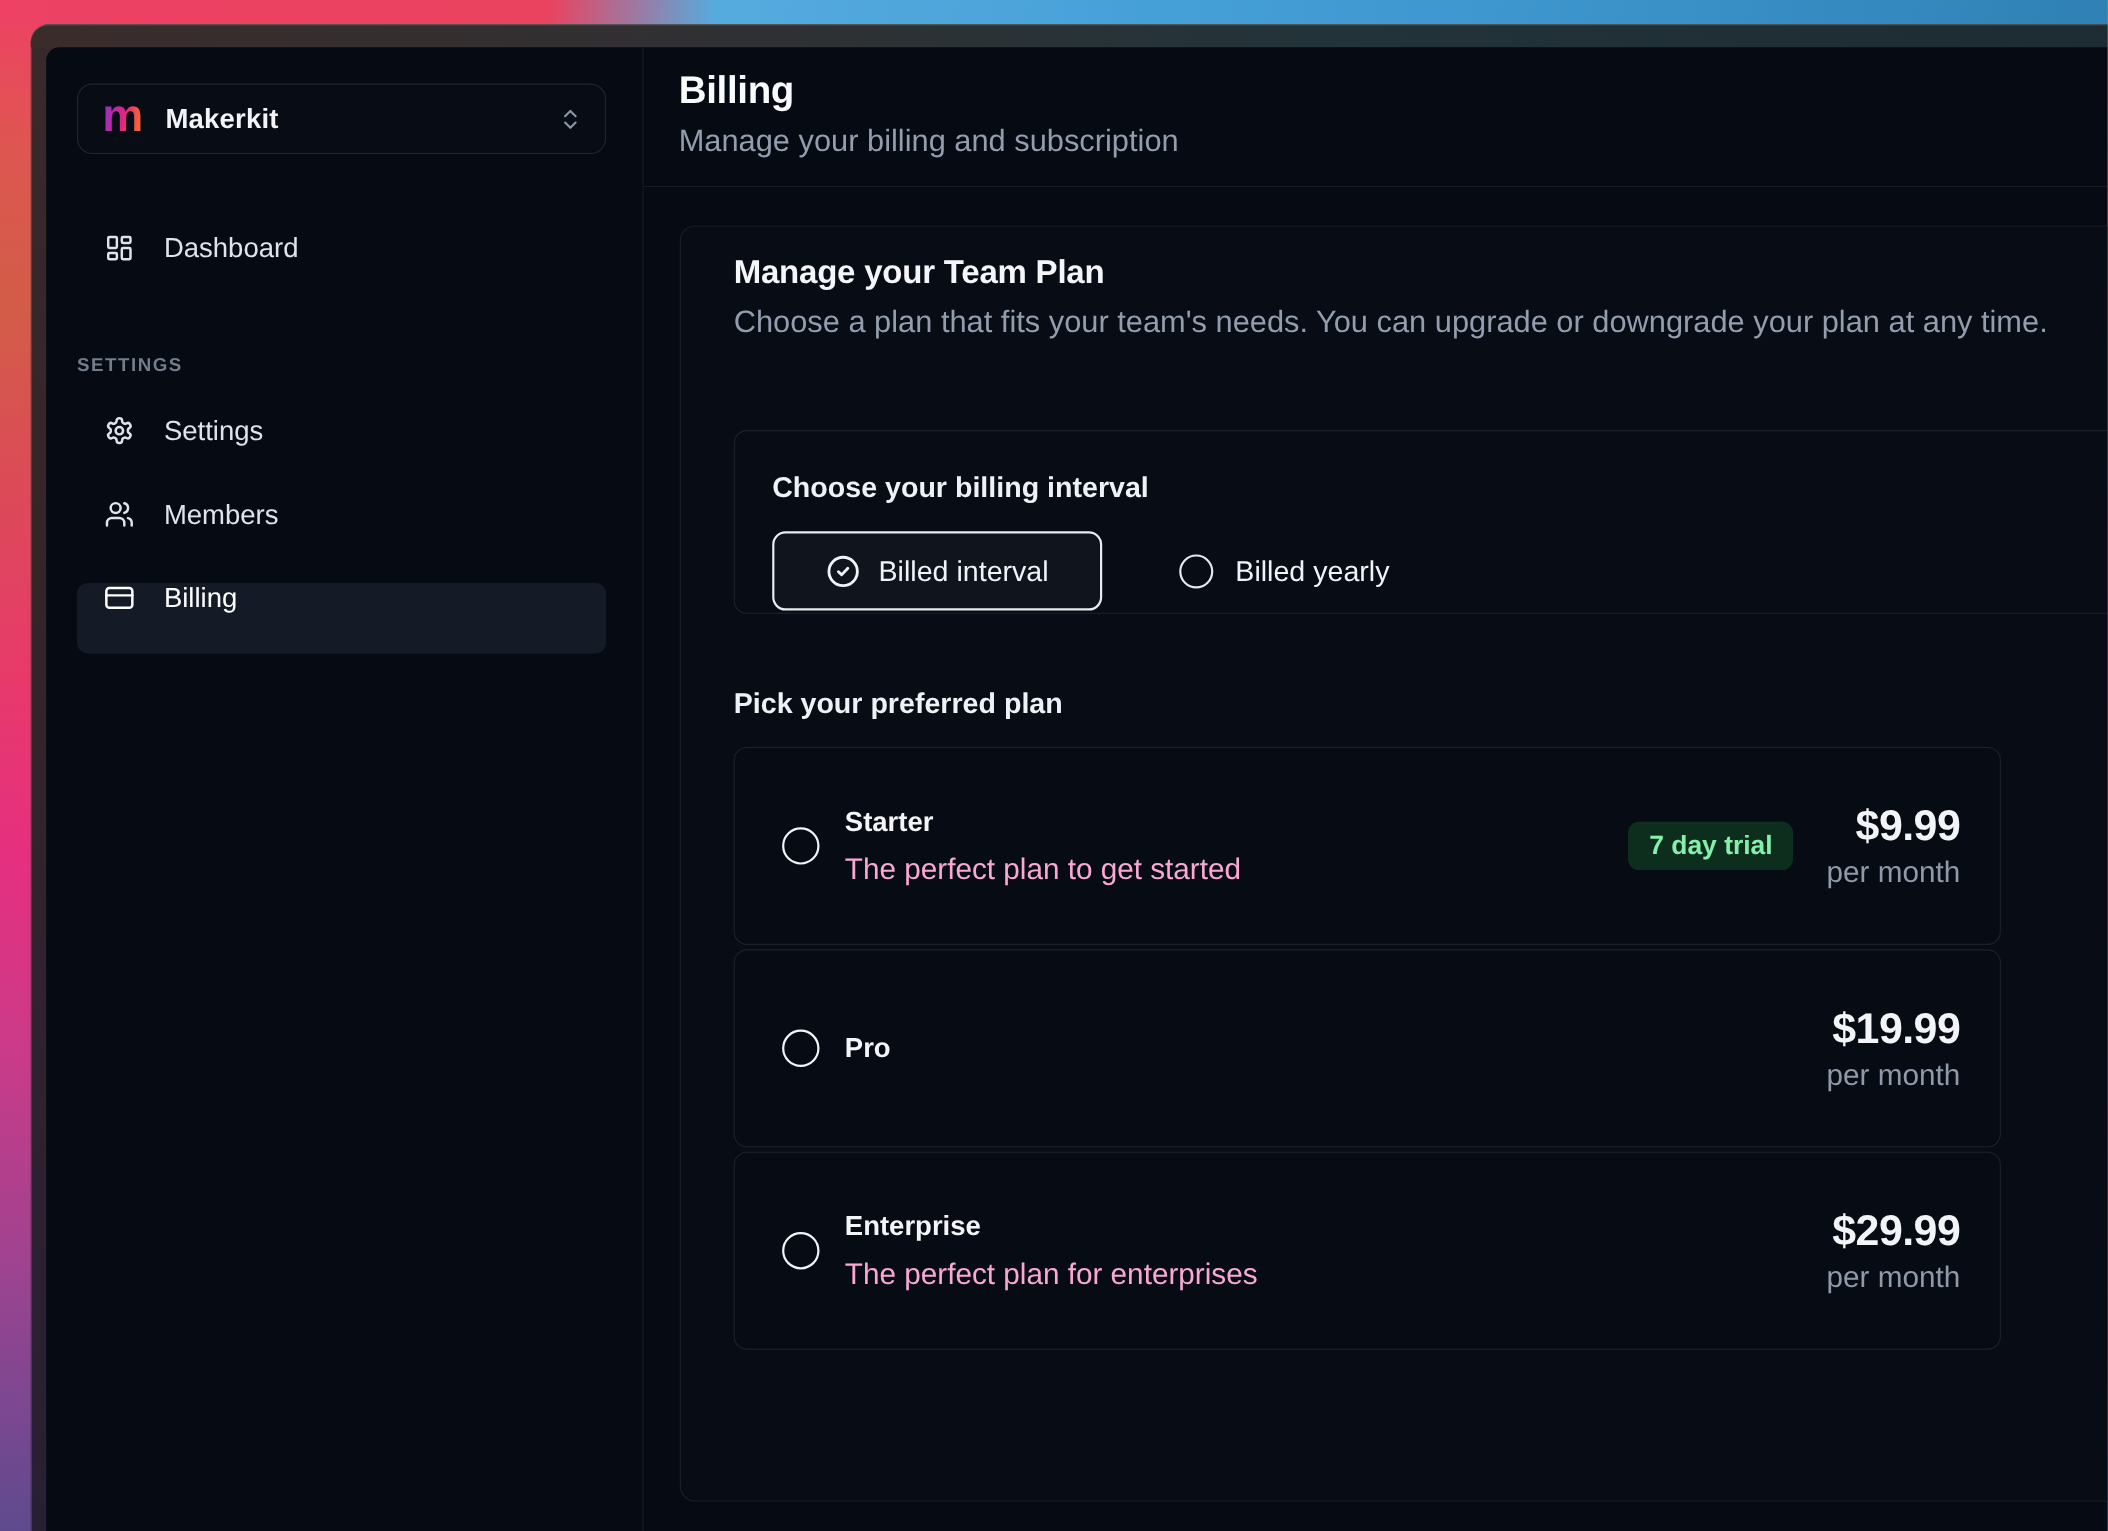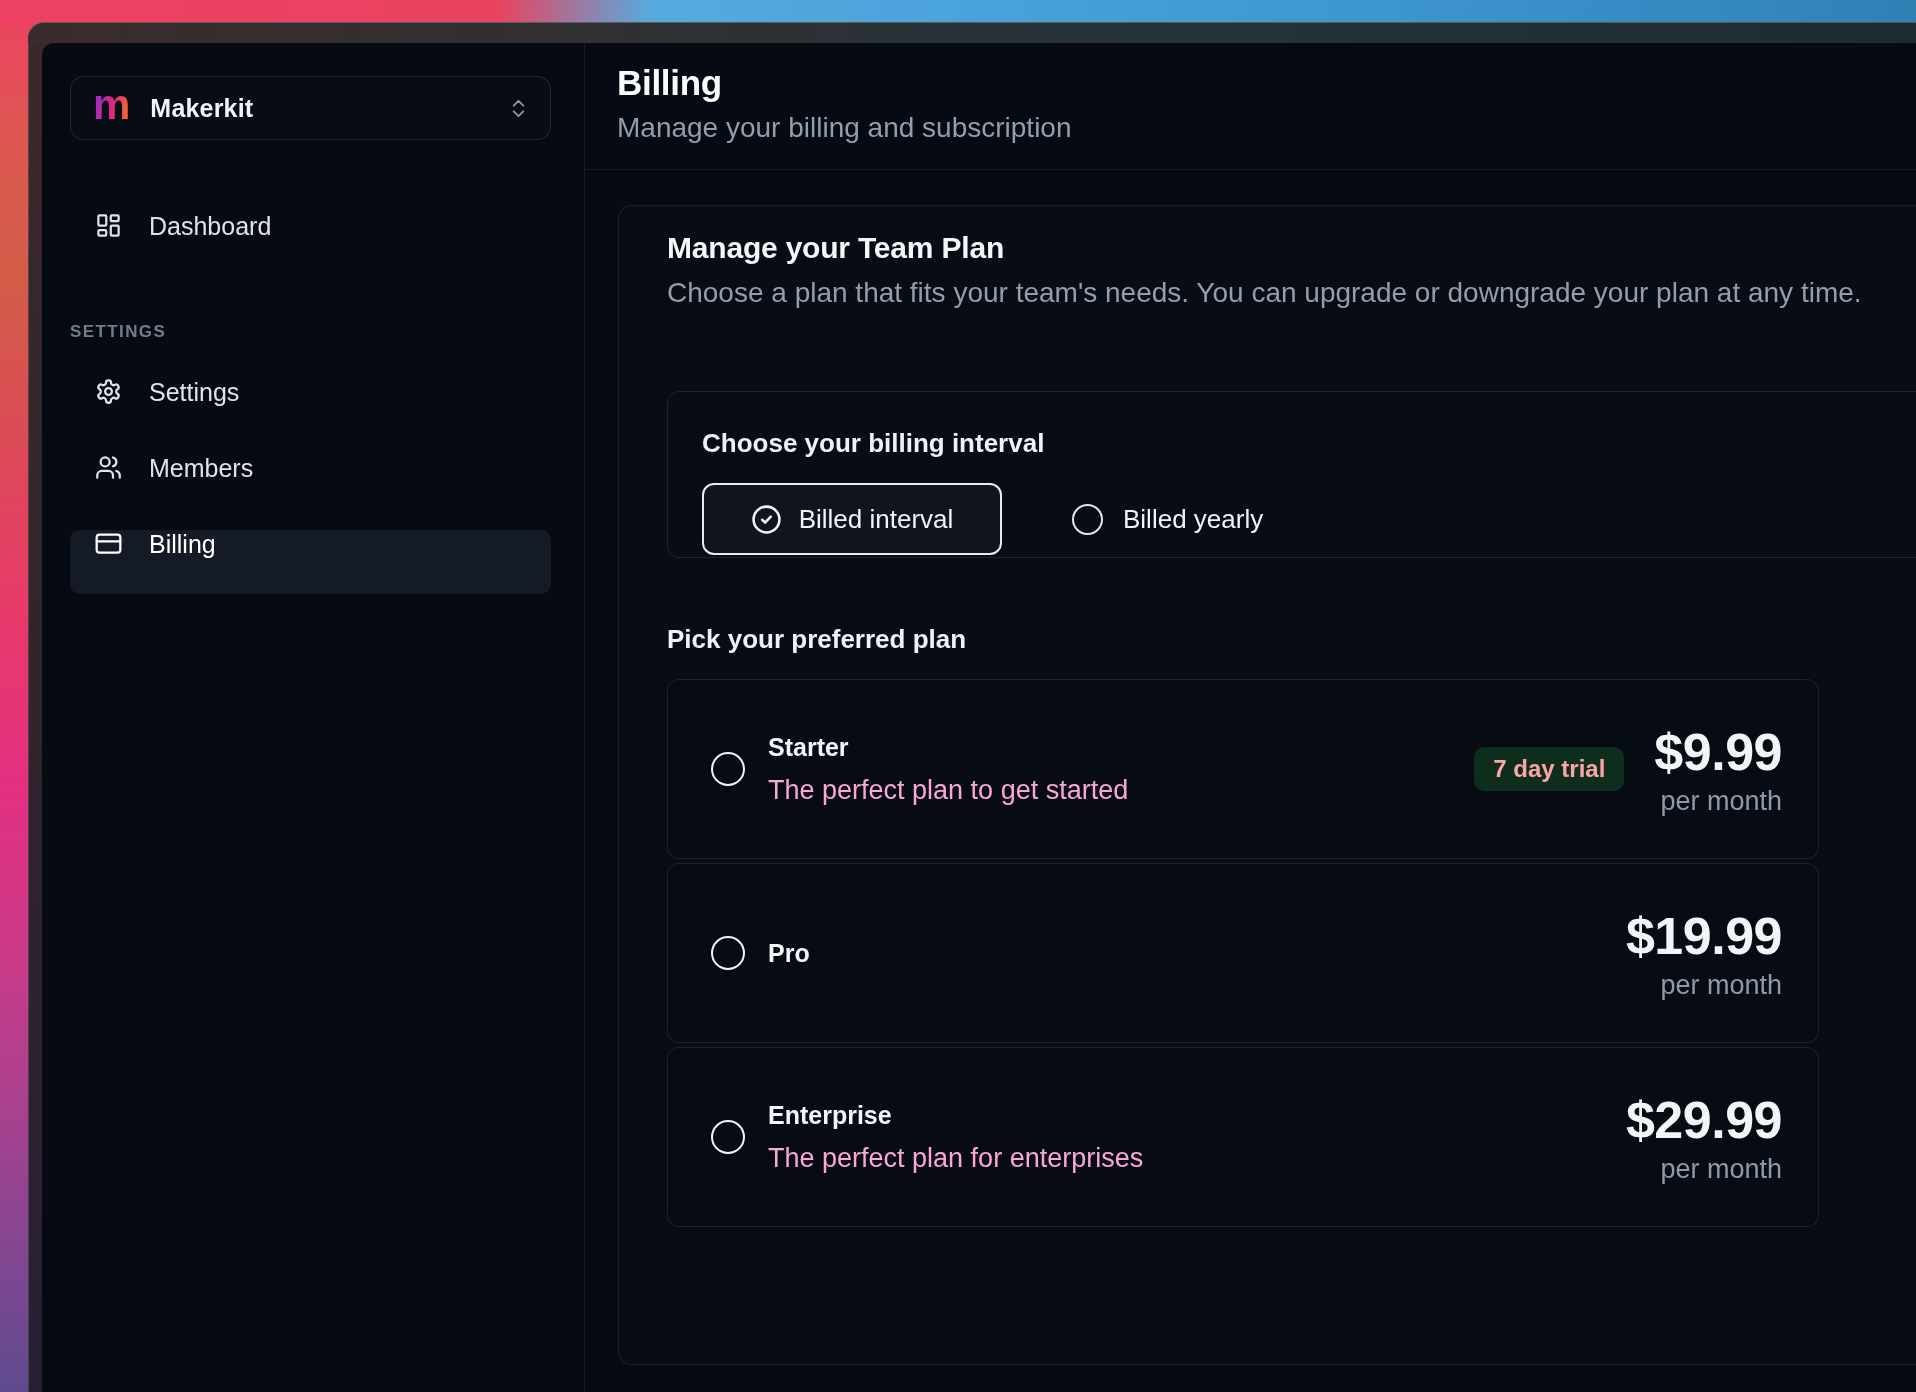--- a/index.html
+++ b/index.html
@@ -109,25 +109,25 @@
     display:flex; align-items:center; padding:0 36px 0 43px; cursor:pointer;
     background:#070c14;
   }
   .plan-row + .plan-row{ margin-top:4px;justify-content:space-between; }
   .plan-radio{ width:34px; height:34px; border:2.5px solid #f2f4f8; border-radius:50%; flex:0 0 auto; }
   .plan-text{ margin-left:23px; }
   .plan-name{ font-size:25px; font-weight:700; color:#f3f5f8; }
   .plan-desc{ margin-top:13px; font-size:27px; color:#f9a8d4; }
   .plan-right{ margin-left:auto; display:flex; align-items:center; gap:30px; }
   .trial-badge{
-    background:#0e2e1d; color:#fca5a5; font-size:24px; font-weight:600;
+    background:#0e2e1d; color:#86efac; font-size:24px; font-weight:600;
     padding:8px 19px; border-radius:10px;
   }
   .plan-price-block{ text-align:right; }
-  .plan-price{ font-size:52px; font-weight:700; color:#f2f4f7; letter-spacing:-.5px; }
+  .plan-price{ font-size:39px; font-weight:700; color:#f2f4f7; letter-spacing:-.5px; }
   .plan-cadence{ margin-top:4px; font-size:27px; color:#8f99a9; }
 
   .cta-button{
     margin-top:37px; width:378px; height:66px; border:none; border-radius:10px;
     background:#fafbfd; color:#0c1016; font-size:26px; font-weight:600;
     font-family:"Liberation Sans", sans-serif;
     display:inline-flex; align-items:center; justify-content:center; gap:15px; cursor:pointer;
   }
   .cta-button svg{ transform:translateY(1px); }
 </style>

